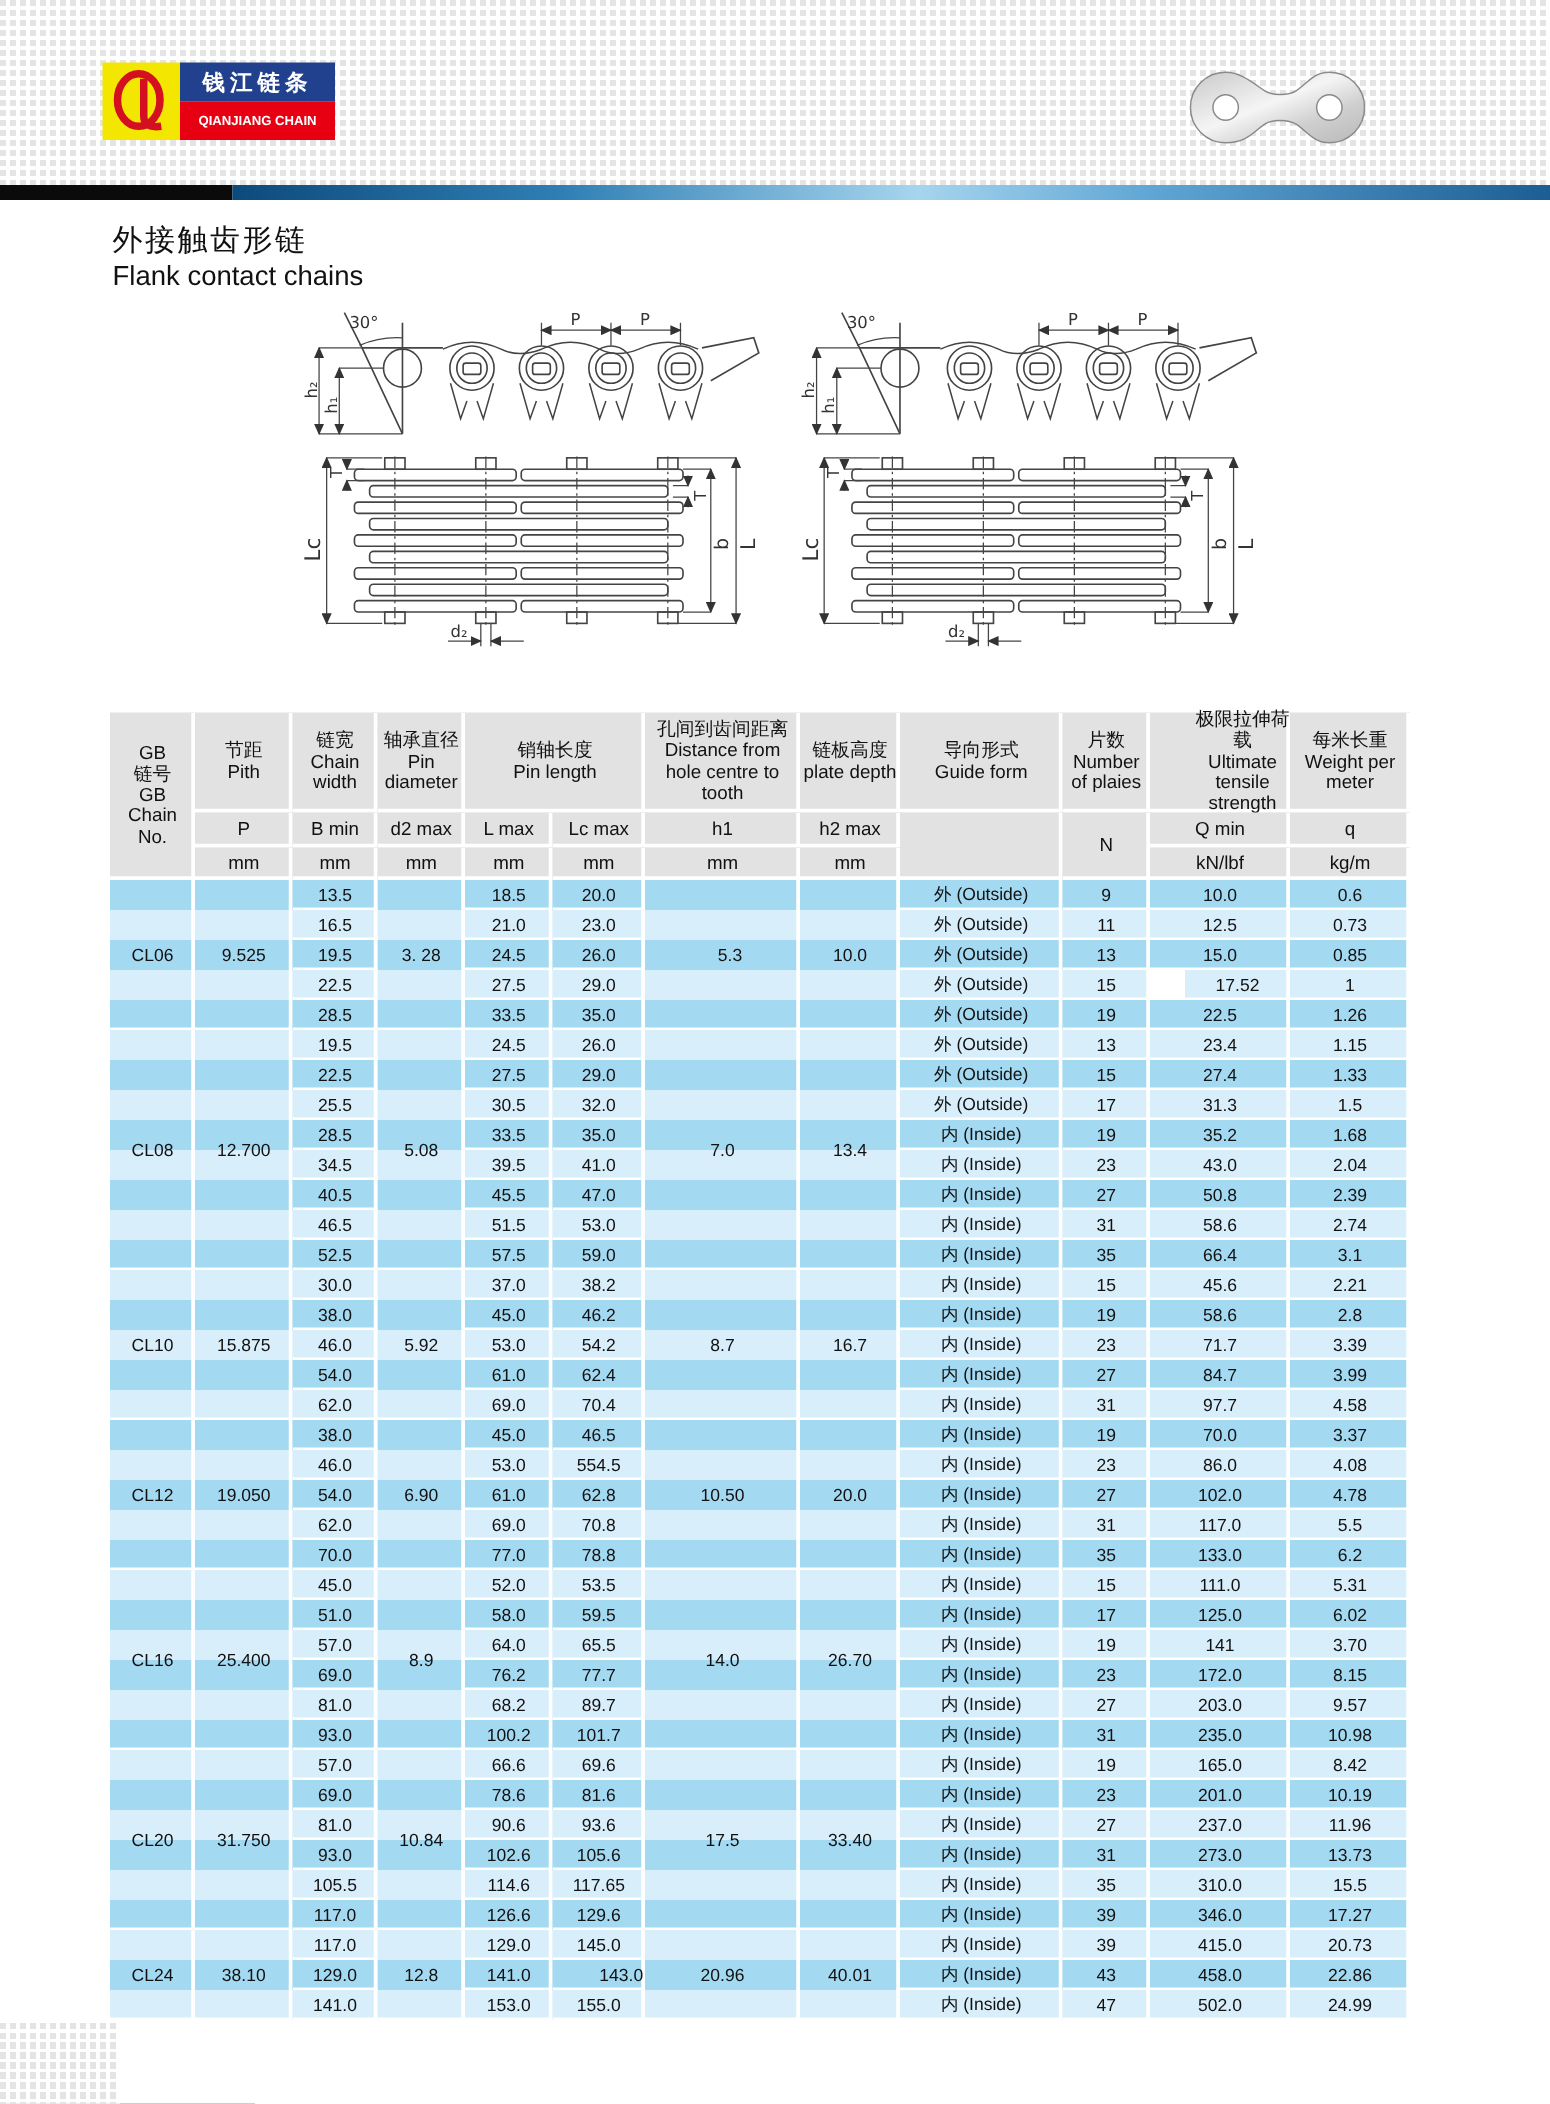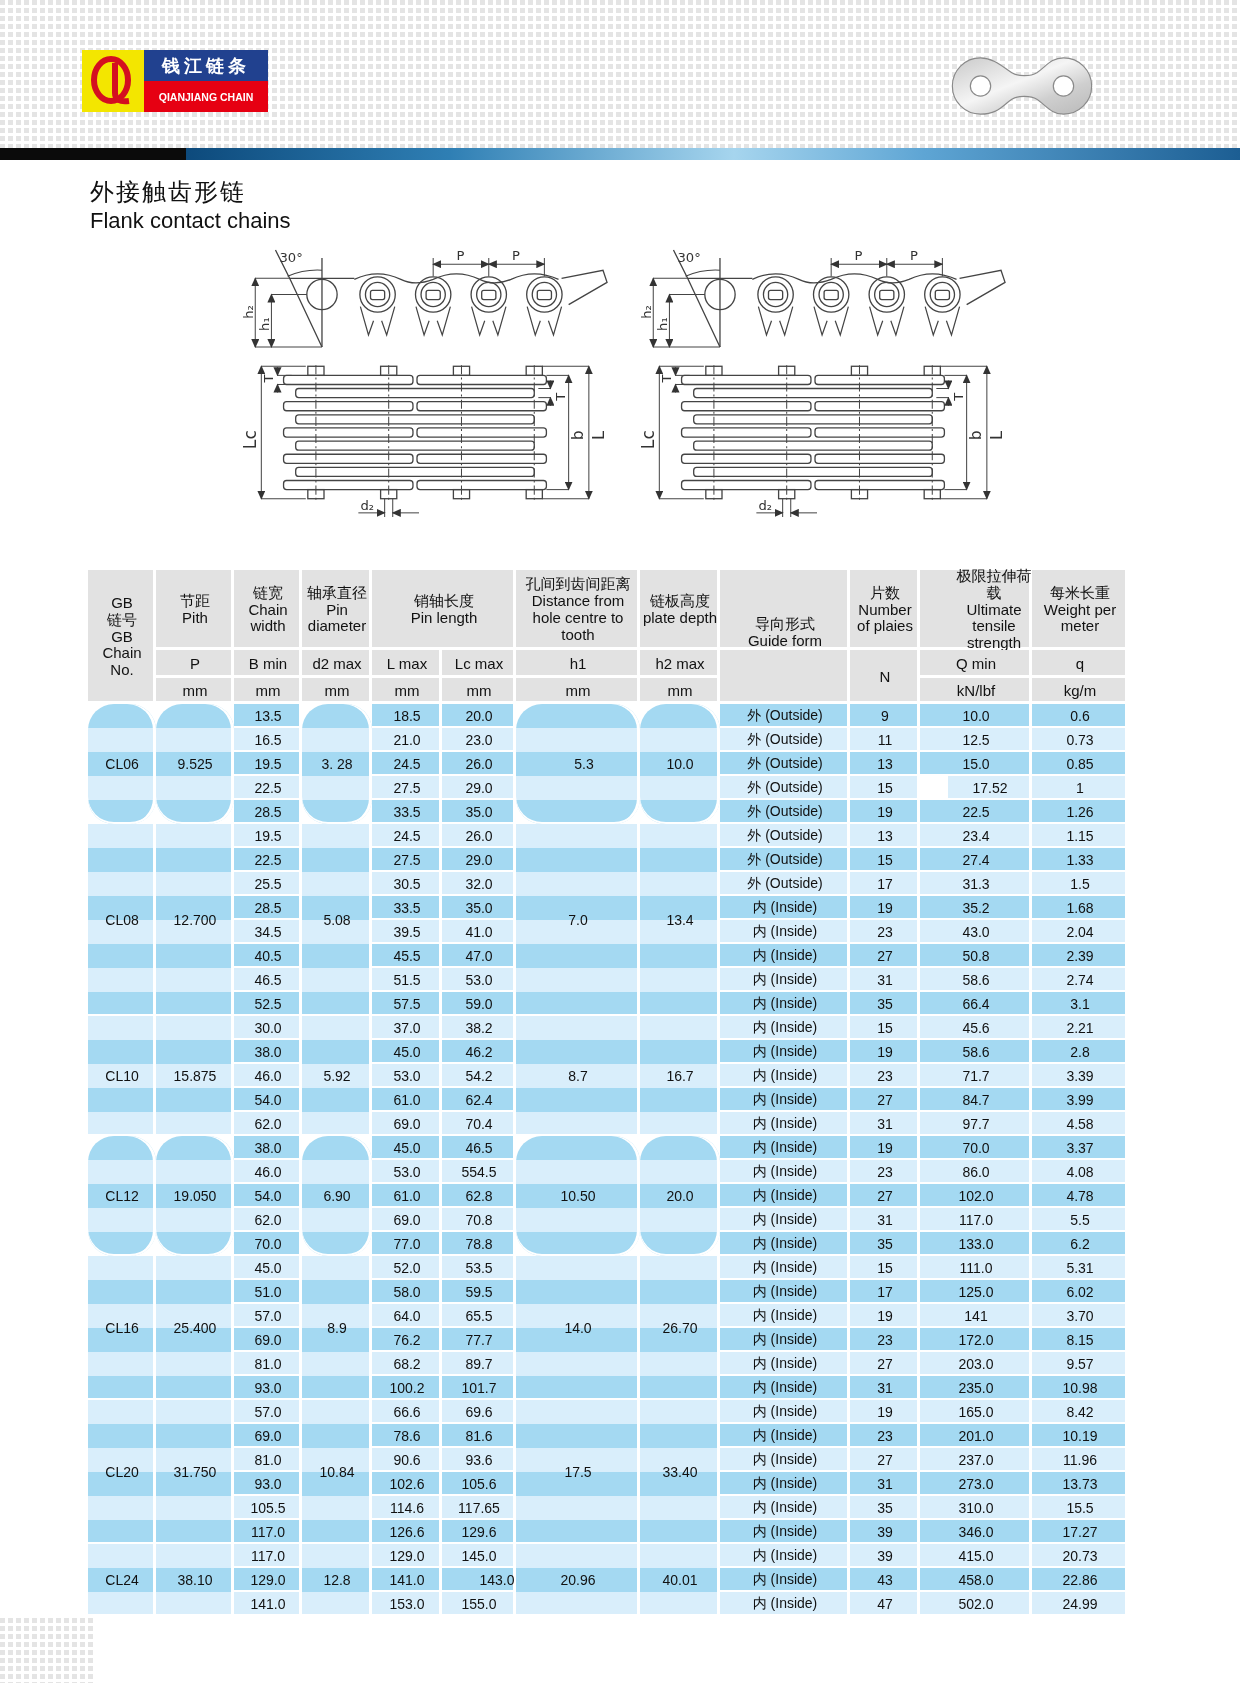--- a/index.html
+++ b/index.html
@@ -34,21 +34,21 @@
   .tbody{top:704px;grid-auto-rows:24px;}
   .hcell{background:#e2e2e2;display:flex;flex-direction:column;align-items:center;justify-content:center;
          text-align:center;font-size:15px;line-height:1.12;
          box-shadow:inset -3px 0 0 #fff, inset 0 -3px 0 #fff;}
   .hcell .cn{white-space:pre-line;}
   .pre{white-space:pre-line;}
   .cell,.mcell{display:flex;align-items:center;justify-content:center;font-size:14px;
          box-shadow:inset -3px 0 0 #fff, inset 0 -2px 0 #fff;}
   .dark{background:var(--dk);}
   .light{background:var(--lt);}
-  .ph-dark{background:repeating-linear-gradient(180deg,var(--dk) 0 24px,var(--lt) 24px 48px);border-radius:26px;}
+  .ph-dark{background:repeating-linear-gradient(180deg,var(--dk) 0 24px,var(--lt) 24px 48px);}
   .ph-light{background:repeating-linear-gradient(180deg,var(--lt) 0 24px,var(--dk) 24px 48px);}
   .bottom-dots{position:absolute;left:0;top:1618px;width:96px;height:65px;}
 </style>
 </head>
 <body>
 
 <div class="page">
 
   <div class="header-band dots"></div>
 
@@ -369,21 +369,21 @@
         <div>Pin length</div>
       </div>
       <div class="hcell" style="grid-area: 1 / 7 / span 1 / span 1;">
         <div class="cn">孔间到齿间距离</div>
         <div>Distance from hole centre to tooth</div>
       </div>
       <div class="hcell" style="grid-area: 1 / 8 / span 1 / span 1;">
         <div class="cn">链板高度</div>
         <div>plate depth</div>
       </div>
-      <div class="hcell" style="grid-area: 1 / 9 / span 1 / span 1; justify-content: flex-end;">
+      <div class="hcell" style="grid-area: 1 / 9 / span 1 / span 1;">
         <div class="cn">导向形式</div>
         <div>Guide form</div>
       </div>
       <div class="hcell" style="grid-area: 1 / 10 / span 1 / span 1;">
         <div class="cn">片数</div>
         <div>Number of plaies</div>
       </div>
       <div class="hcell" style="grid-area: 1 / 11 / span 1 / span 1; padding-left: 36px;">
         <div class="cn">极限拉伸荷载</div>
         <div>Ultimate tensile strength</div>

